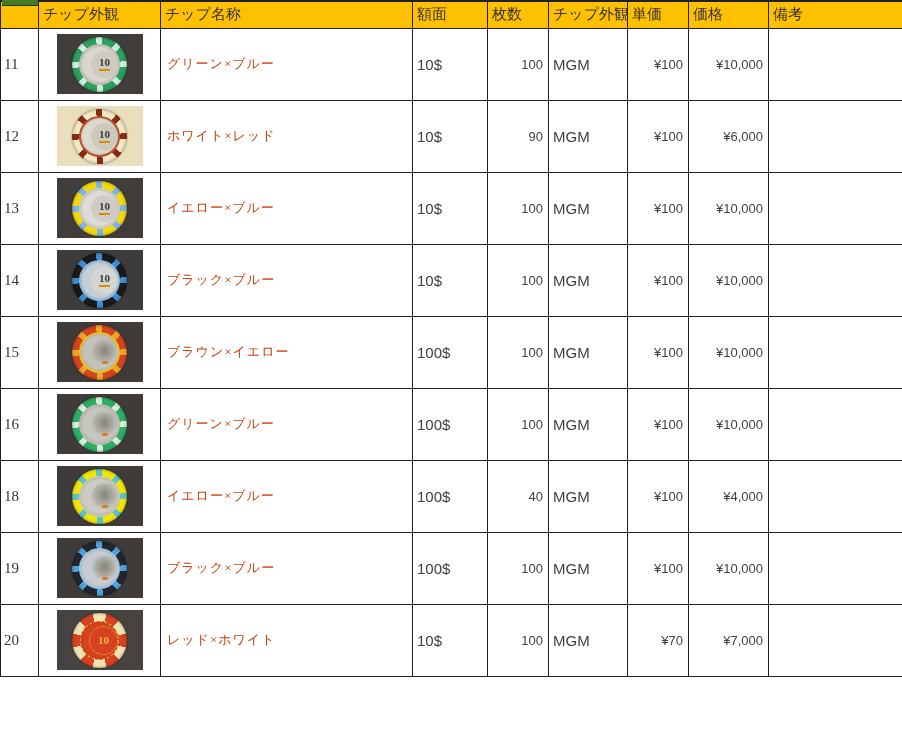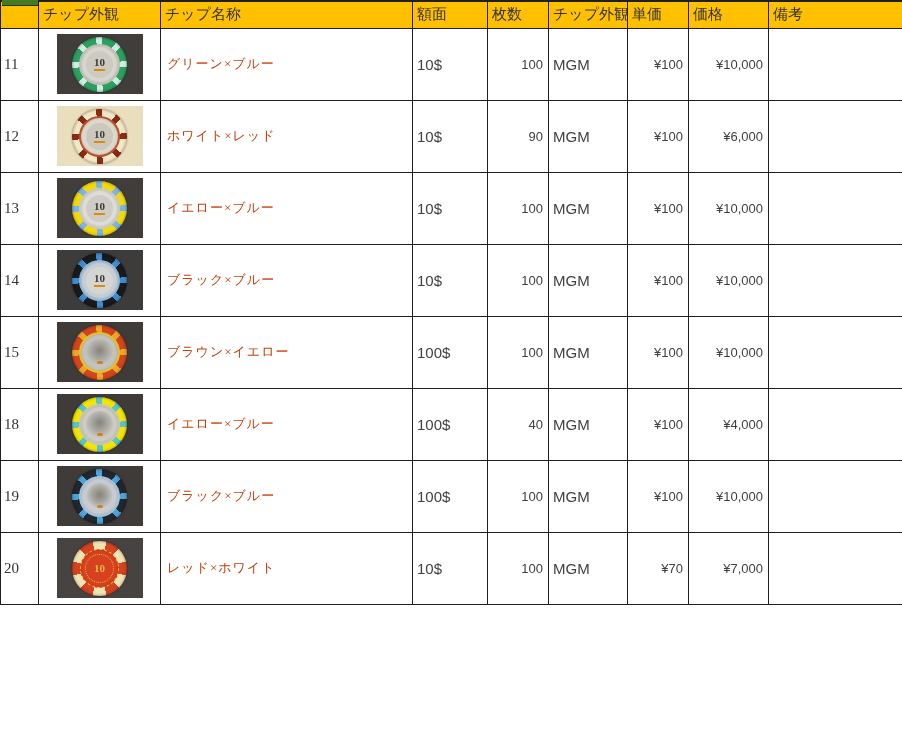--- a/index.html
+++ b/index.html
@@ -67,21 +67,21 @@
     width:55px;height:55px;border-radius:50%;
     background:repeating-conic-gradient(from -8deg,
       var(--accent,#fff) 0deg 14deg, var(--outer,#999) 14deg 45deg);
     display:flex;align-items:center;justify-content:center;
     box-shadow:inset 0 0 3px rgba(0,0,0,.45), 0 0 2px rgba(0,0,0,.5);
   }
   .chip-inner{
     width:37px;height:37px;border-radius:50%;
     background:var(--inner,#d6d4cc);
     border:2px solid var(--ring,rgba(0,0,0,.12));
-    display:flex;align-items:center;justify-content:center;
+    display:flex;align-items:center;justify-content:flex-end;
     box-shadow:inset 0 0 2px rgba(0,0,0,.25);
   }
   .chip-face{
     width:27px;height:27px;border-radius:50%;
     background:var(--face,#ccc9c1);
     display:flex;align-items:center;justify-content:center;
     position:relative;
   }
   .chip-label{
     font-family:"Liberation Serif", serif;
@@ -239,20 +239,41 @@
         </td>
         <td class="name">ブラウン×イエロー</td>
         <td class="txt">100$</td>
         <td class="num">100</td>
         <td class="txt">MGM</td>
         <td class="num">¥100</td>
         <td class="num">¥10,000</td>
         <td></td>
       </tr>
       <tr>
+        <td class="rownum">16</td>
+        <td class="imgcell">
+          <div class="photo emblem" style="--bg: #3e3b39; --outer: #2cae63; --accent: #d4ecd9; --inner: #c6c6bf; --ring: #b9b9b0; --face: #c9c9c2;">
+            <div class="chip">
+                <div class="chip-inner">
+                  <div class="chip-face">
+                    <span class="chip-label" style="color: rgb(58, 58, 58);"></span>
+                  </div>
+                </div>
+              </div>
+          </div>
+        </td>
+        <td class="name">グリーン×ブルー</td>
+        <td class="txt">100$</td>
+        <td class="num">100</td>
+        <td class="txt">MGM</td>
+        <td class="num">¥100</td>
+        <td class="num">¥10,000</td>
+        <td></td>
+      </tr>
+      <tr>
         <td class="rownum">18</td>
         <td class="imgcell">
           <div class="photo emblem" style="--bg: #3e3b39; --outer: #f2e506; --accent: #5ec3c4; --inner: #ccccc5; --ring: #c4c4ba; --face: #c9c9c2;">
             <div class="chip">
                 <div class="chip-inner">
                   <div class="chip-face">
                     <span class="chip-label" style="color: rgb(58, 58, 58);"></span>
                   </div>
                 </div>
               </div>

